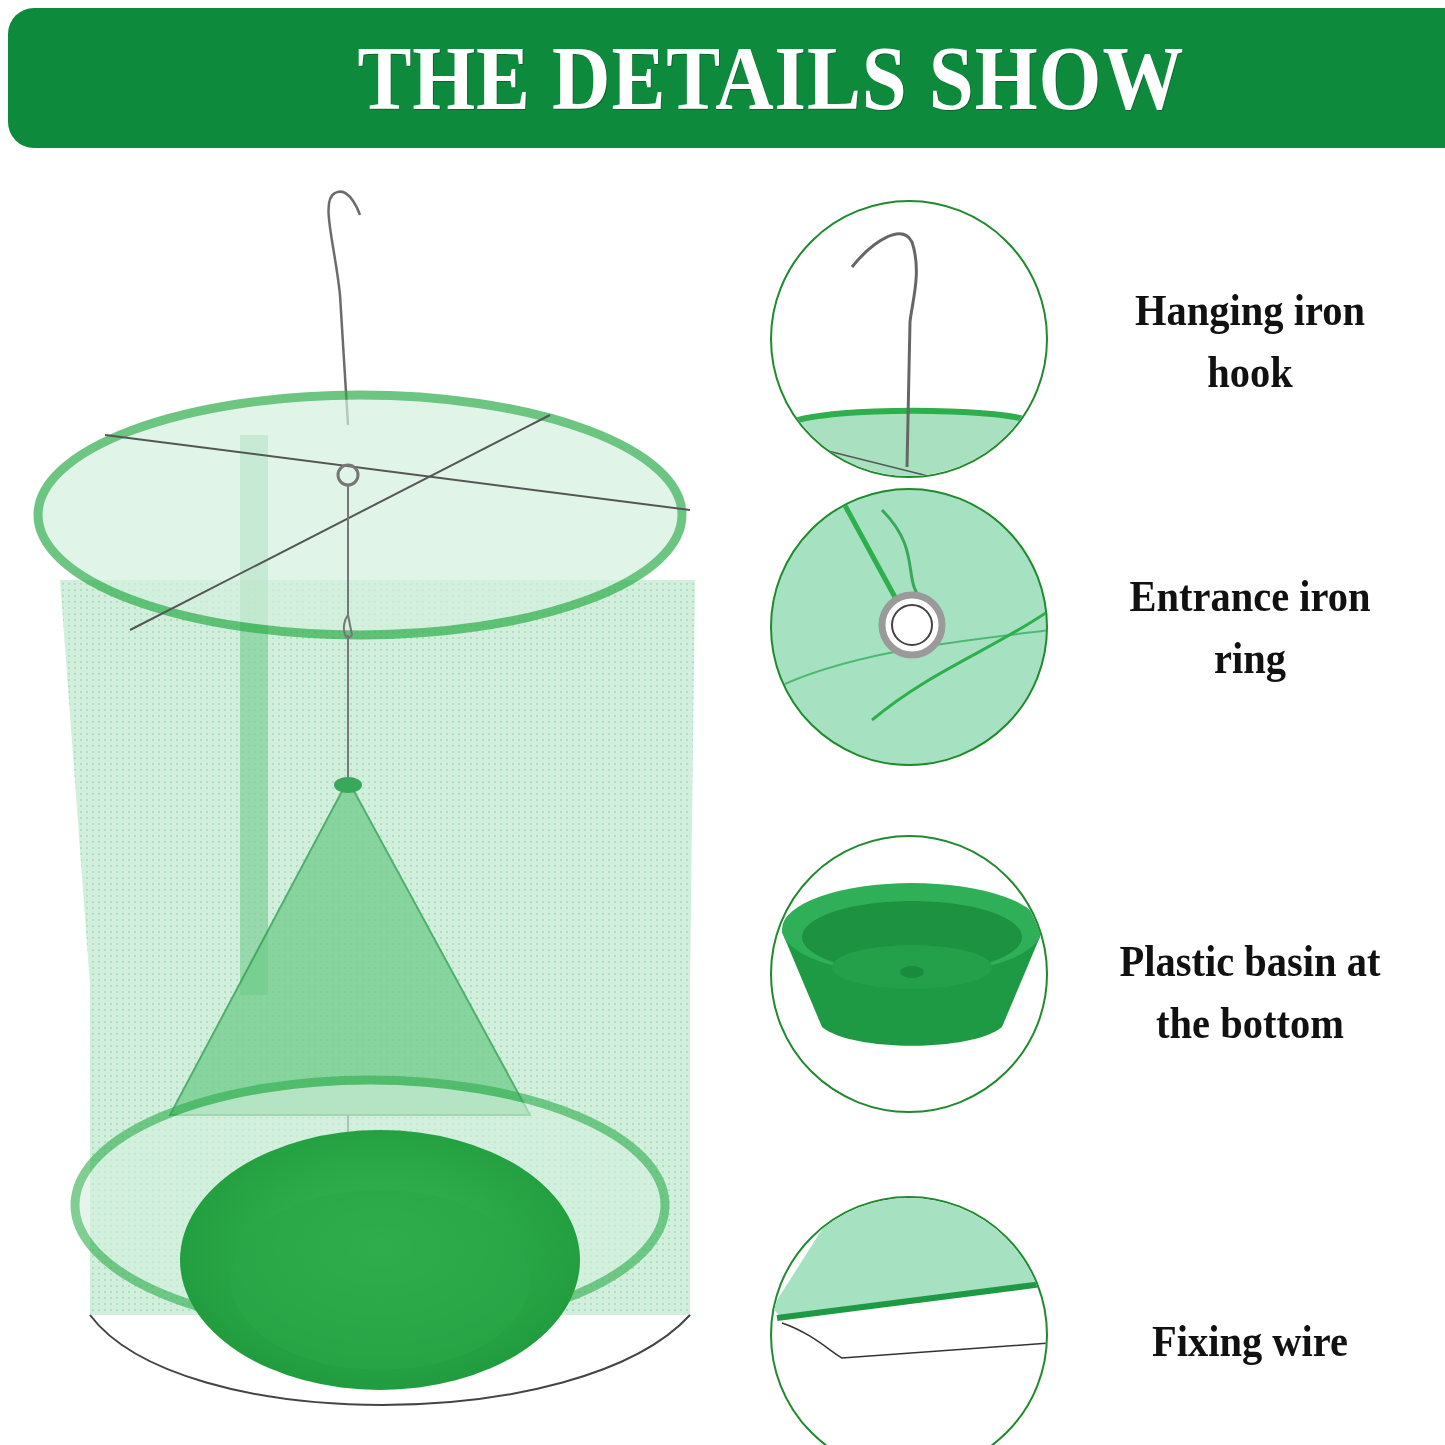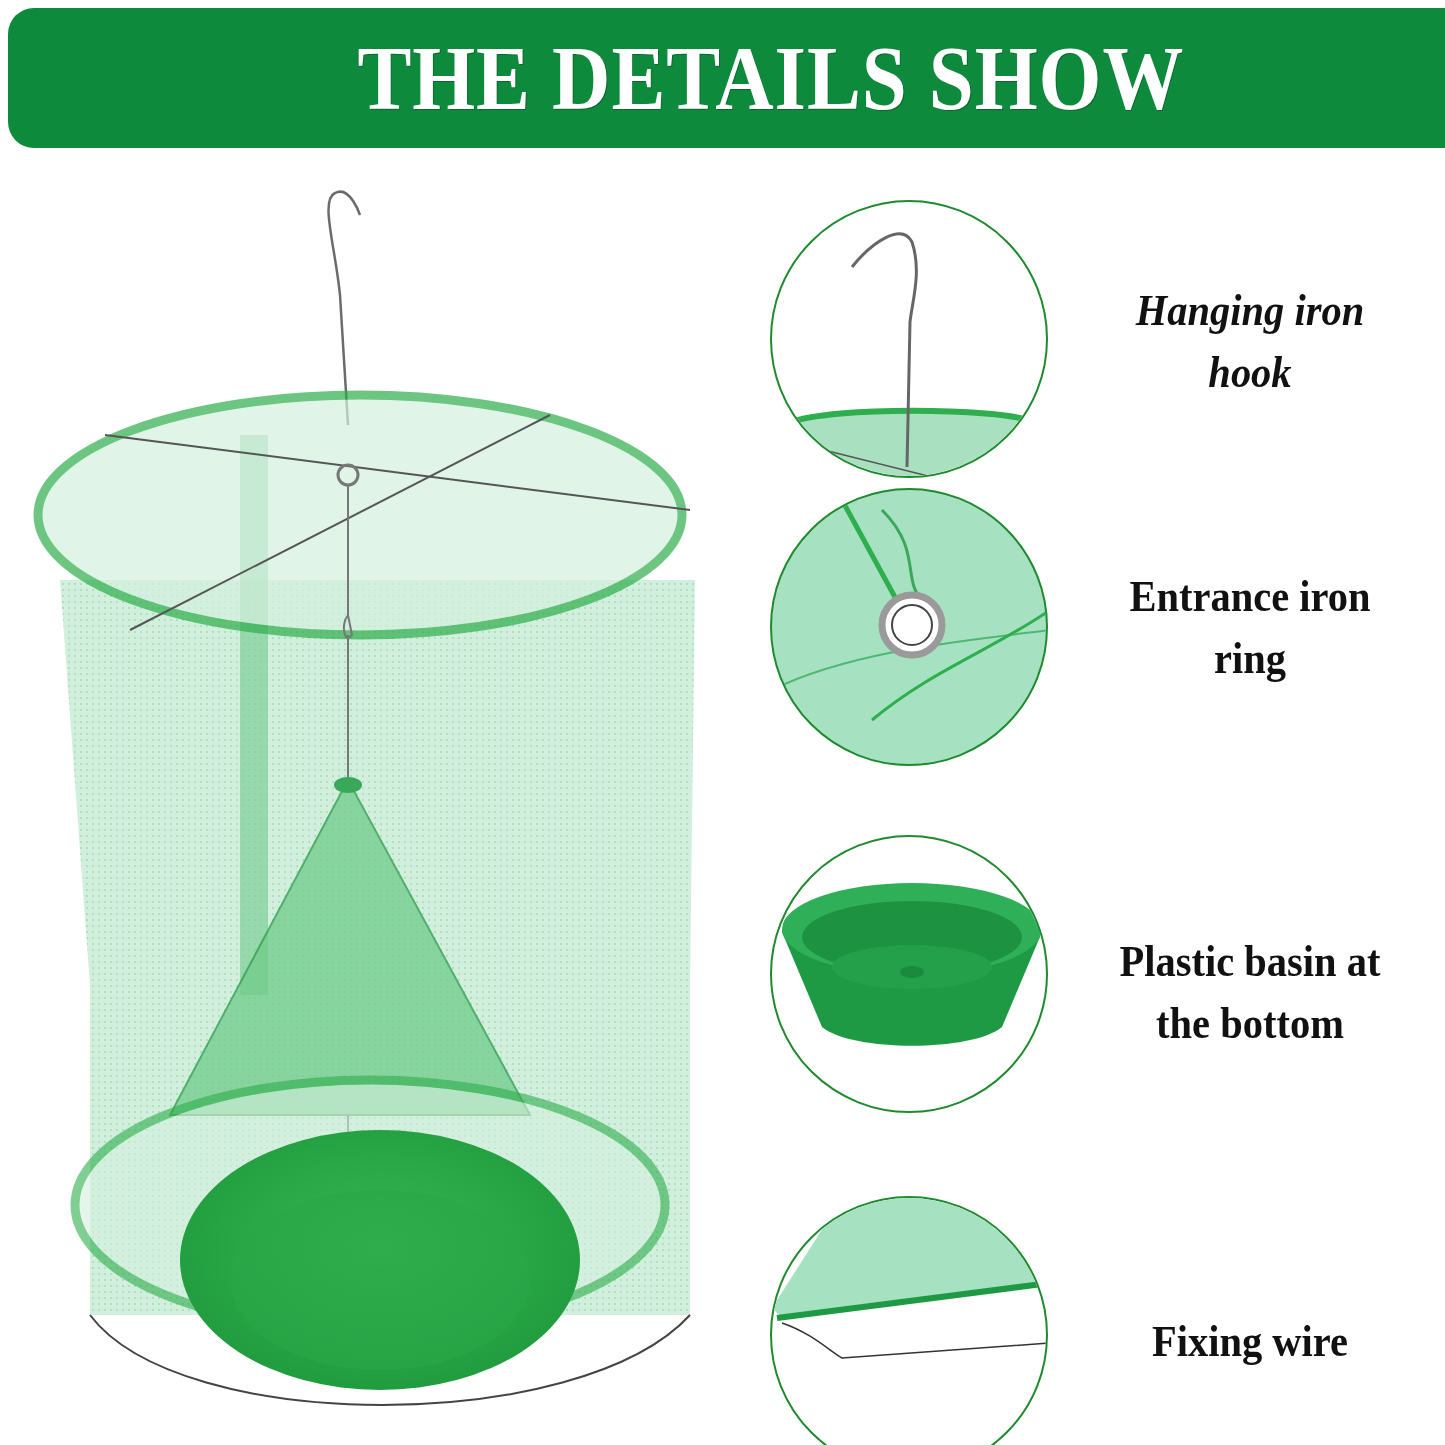--- a/index.html
+++ b/index.html
@@ -71,21 +71,21 @@
 
     <ellipse cx="340" cy="1020" rx="295" ry="125" fill="#d5f0df" opacity="0.6" stroke="#2eae4c" stroke-width="9"></ellipse>
 
     <ellipse cx="350" cy="1075" rx="200" ry="130" fill="url(#basinG)"></ellipse>
     <ellipse cx="350" cy="1095" rx="150" ry="90" fill="#2aa748" opacity="0.6"></ellipse>
 
     <path d="M60 1130 C150 1250 550 1250 660 1130" fill="none" stroke="#444" stroke-width="2"></path>
   </svg>
 </div>
 
-<div class="detail" style="top:200px;font-style:italic;">
+<div class="detail" style="top:200px;">
   <div class="detail-circle">
     <svg width="278" height="278" viewBox="0 0 278 278">
       <path d="M20 220 C60 205 220 205 265 220 L278 278 L0 278 Z" fill="#a8e0c0"></path>
       <path d="M20 220 C60 205 220 205 265 220" fill="none" stroke="#2eae4c" stroke-width="6"></path>
       <line x1="40" y1="245" x2="160" y2="275" stroke="#555" stroke-width="1.5"></line>
       <path d="M80 65 C100 40 130 20 140 40 C150 70 140 100 138 120 L135 265" fill="none" stroke="#666" stroke-width="3"></path>
     </svg>
   </div>
   <div class="detail-label" style="top:80px;">
     <span>Hanging iron</span>

